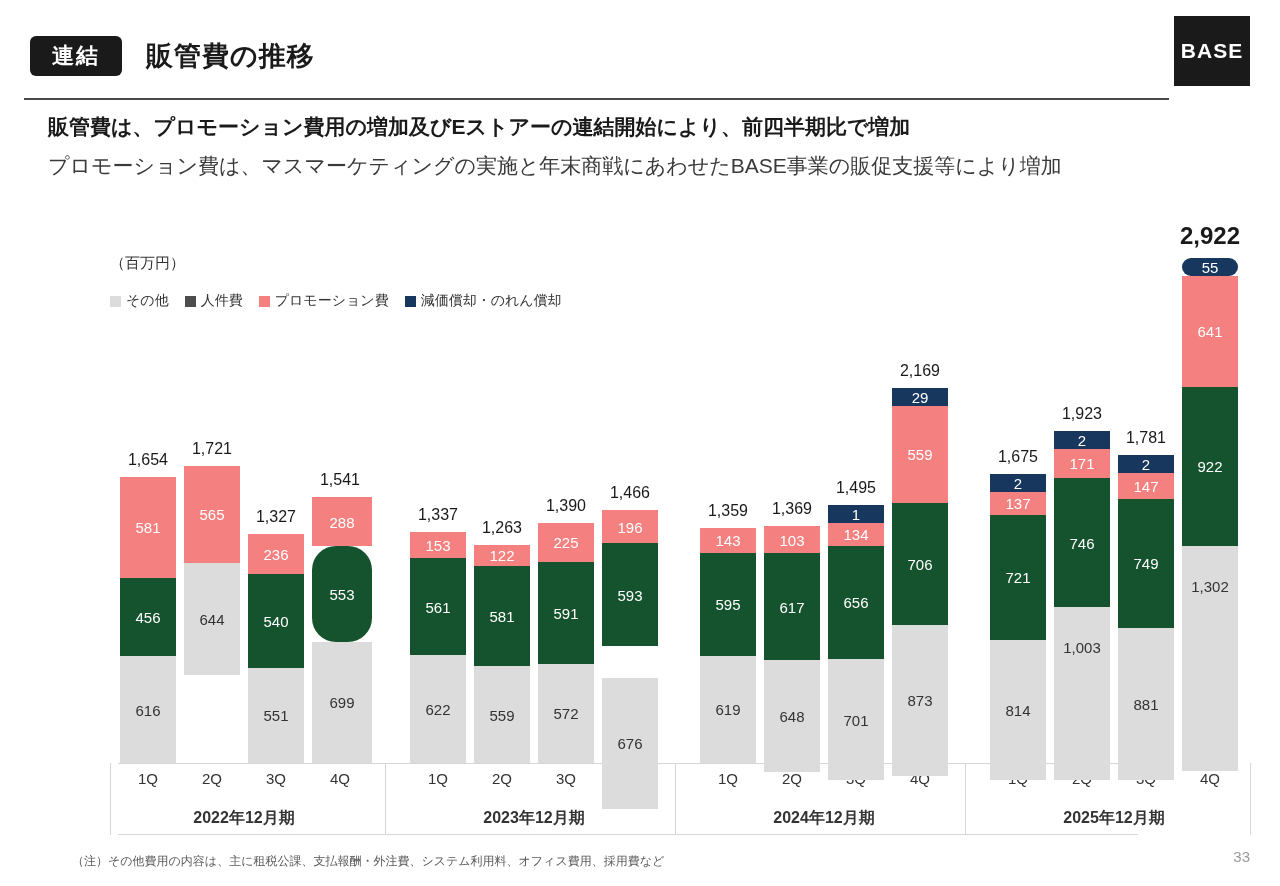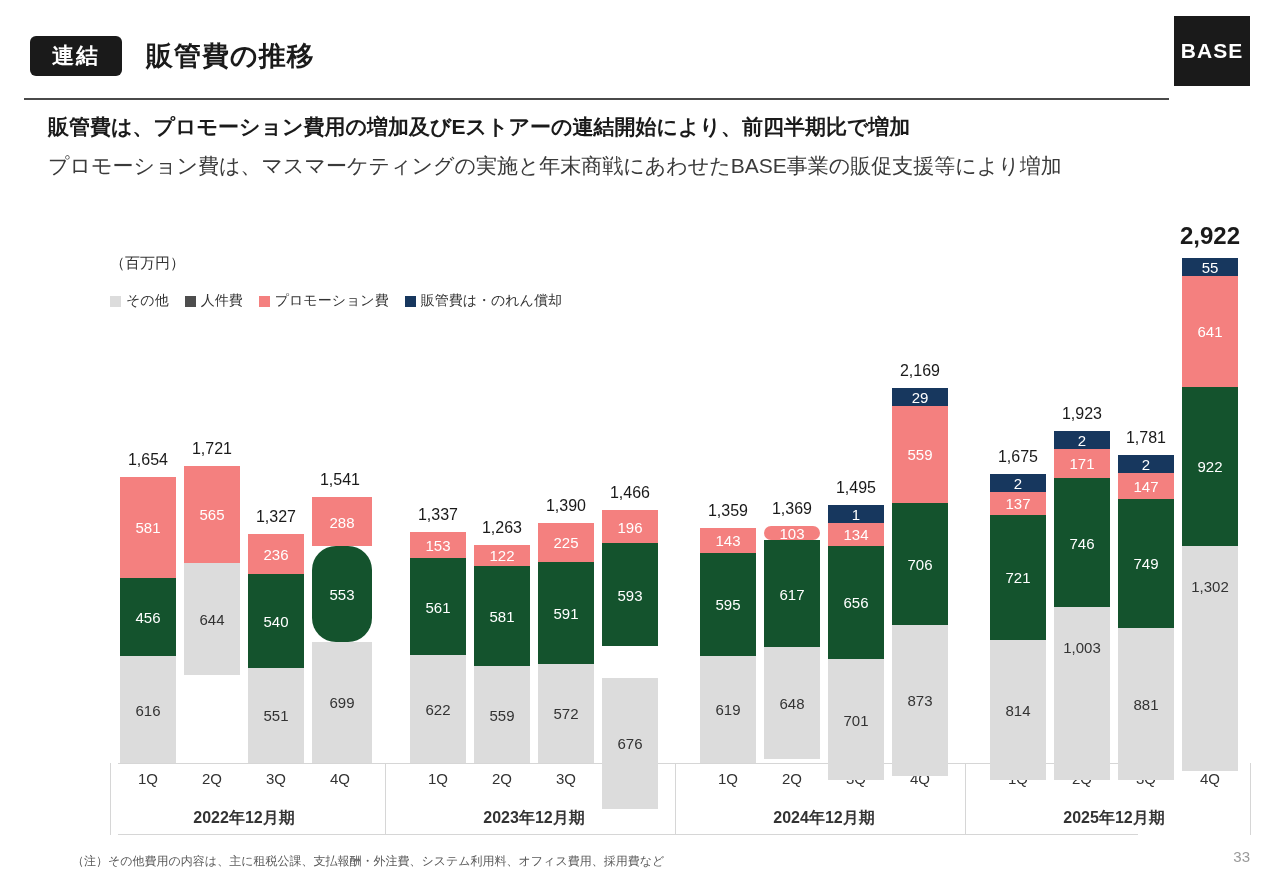--- a/index.html
+++ b/index.html
@@ -127,21 +127,21 @@
   <div class="item">
     <span class="sw" style="background:#4d4d4d"></span>
     <span>人件費</span>
   </div>
   <div class="item">
     <span class="sw" style="background:#f4807f"></span>
     <span>プロモーション費</span>
   </div>
   <div class="item">
     <span class="sw" style="background:#17375e"></span>
-    <span>販管費は・のれん償却</span>
+    <span>減価償却・のれん償却</span>
   </div>
 </div>
 
 <div class="plot" id="plot"></div>
 <div class="baseline"></div>
 <div id="axis-labels">
     <div class="qlabel" style="left: 120px;">1Q</div>
     <div class="qlabel" style="left: 184px;">2Q</div>
     <div class="qlabel" style="left: 248px;">3Q</div>
     <div class="qlabel" style="left: 312px;">4Q</div>
@@ -272,21 +272,21 @@
     </div>
     <div class="seg labor" style="height: 102.832px;">
       <span>595</span>
     </div>
     <div class="seg other" style="height: 106.98px;">
       <span>619</span>
     </div>
   </div>
 <div class="total" style="left: 752px; top: 500.4px;">1,369</div>
 <div class="bar" style="position: absolute; left: 764px; top: 526.4px; height: 236.6px; width: 56px; bottom: auto;">
-    <div class="seg promo" style="height: 14px; border-radius: 8px;">
+    <div class="seg promo" style="height: 27px;">
       <span>103</span>
     </div>
     <div class="seg labor" style="height: 106.634px;">
       <span>617</span>
     </div>
     <div class="seg other" style="height: 111.992px;">
       <span>648</span>
     </div>
   </div>
 <div class="total" style="left: 816px; top: 478.624px;">1,495</div>
@@ -359,21 +359,21 @@
     </div>
     <div class="seg labor" style="height: 129.447px;">
       <span>749</span>
     </div>
     <div class="seg other" style="height: 152.26px;">
       <span>881</span>
     </div>
   </div>
 <div class="total big" style="left: 1170px; top: 222px;">2,922</div>
 <div class="bar" style="position: absolute; left: 1182px; top: 258px; height: 505px; width: 56px; bottom: auto;">
-    <div class="seg dep" style="height: 18px;">
+    <div class="seg dep" style="height: 18px; border-radius: 9px;">
       <span>55</span>
     </div>
     <div class="seg promo" style="height: 110.782px;">
       <span>641</span>
     </div>
     <div class="seg labor" style="height: 159.346px;">
       <span>922</span>
     </div>
     <div class="seg other" style="height: 225.021px;">
       <span style="top: 40px;">1,302</span>

